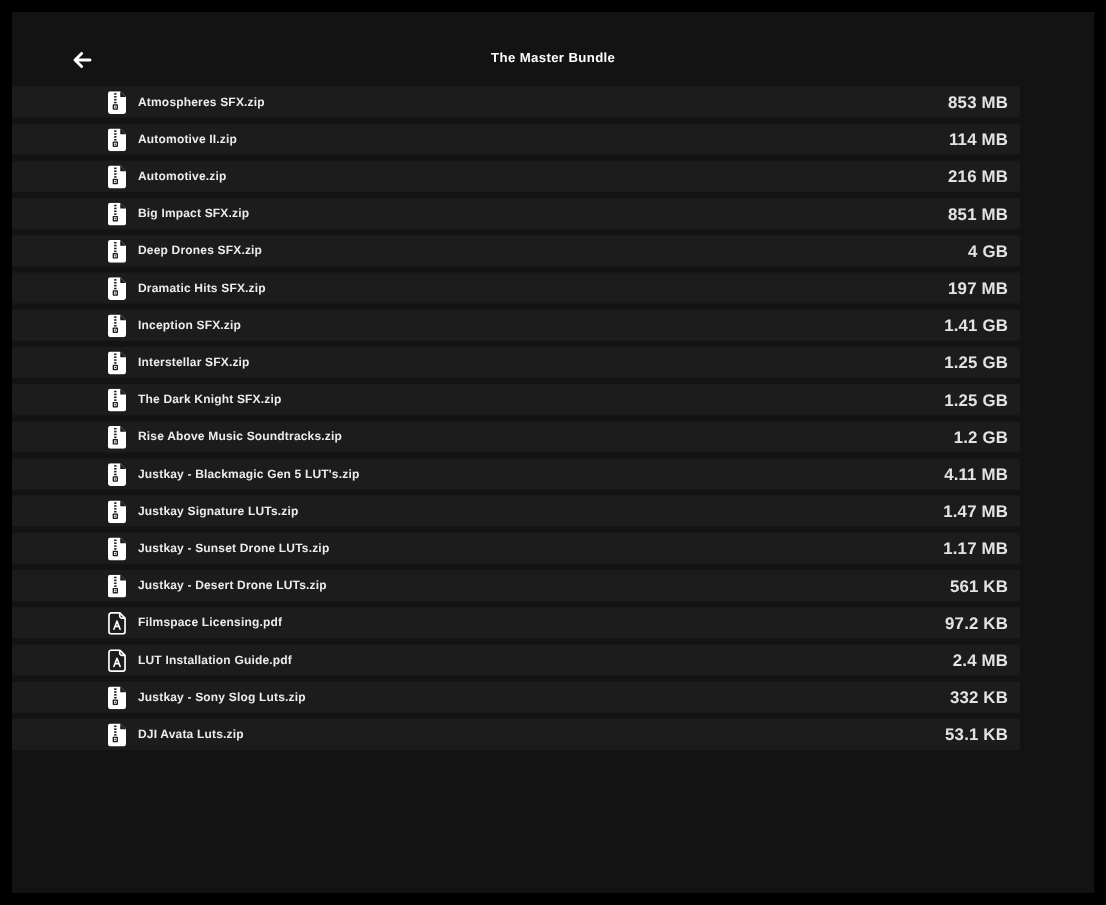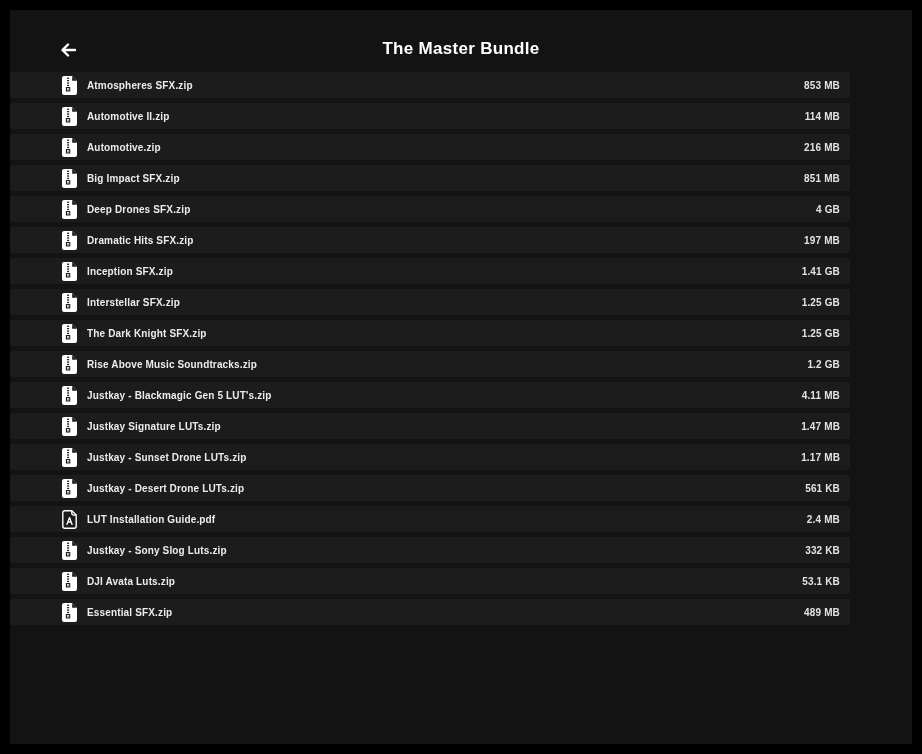--- a/index.html
+++ b/index.html
@@ -25,57 +25,57 @@
   }
   .back-btn {
     position: absolute;
     left: 47px; top: 30px;
     width: 24px; height: 20px;
     display: flex; align-items: center; justify-content: center;
     background: none; border: none; cursor: pointer;
   }
   .title {
     color: #ffffff;
-    font-size: 17px;
+    font-size: 11px;
     font-weight: bold;
     letter-spacing: 0.3px;
   }
   .file-list {
     display: flex;
     flex-direction: column;
     gap: 5px;
     padding-right: 62px;
   }
   .file-row {
     height: 26px;
     background: #1c1c1c;
     border-radius: 2px;
     display: flex;
     align-items: center;
-    padding-left: 52px;
+    padding-left: 80px;
     padding-right: 10px;
     cursor: pointer;
   }
   .file-icon {
     width: 15px; height: 19px;
     flex: 0 0 auto;
     display: block;
   }
   .file-name {
     margin-left: 10px;
     color: #ececec;
     font-size: 10px;
     font-weight: bold;
     letter-spacing: 0.15px;
     white-space: nowrap;
   }
   .file-size {
     margin-left: auto;
     color: #e3e3e3;
-    font-size: 10px;
+    font-size: 14px;
     font-weight: bold;
     letter-spacing: 0.15px;
     white-space: nowrap;
   }
 </style>
 </head>
 <body>
 
 <div class="screen">
 
@@ -352,30 +352,42 @@
         <rect x="5.0" y="12.0" width="2.2" height="2.4" fill="#ffffff"></rect>
         <rect x="5.6" y="12.7" width="1" height="1" fill="#1c1c1c"></rect>
       </svg>
     </span>
 
     <span class="file-name">Justkay - Desert Drone LUTs.zip</span>
     <span class="file-size">561 KB</span>
   </div>
 
 
-
   <div class="file-row">
 
     <span style="display:flex;">
       <svg class="file-icon" viewBox="0 0 15 19" fill="none">
         <path d="M9.8 0.7 H2.8 a2 2 0 0 0 -2 2 V16.3 a2 2 0 0 0 2 2 H12.2 a2 2 0 0 0 2 -2 V5.1 Z" stroke="#ffffff" stroke-width="1.4" stroke-linejoin="round"></path>
         <path d="M9.8 0.7 V3.3 a1.8 1.8 0 0 0 1.8 1.8 H14.2" stroke="#ffffff" stroke-width="1.4" stroke-linejoin="round"></path>
         <path d="M7.5 7.6 L4.9 14.4 M7.5 7.6 L10.1 14.4 M5.8 12 H9.2" stroke="#ffffff" stroke-width="1.3" stroke-linecap="round"></path>
       </svg>
     </span>
+    <span class="file-name">Filmspace Licensing.pdf</span>
+    <span class="file-size">97.2 KB</span>
+  </div>
+
+  <div class="file-row">
+
+    <span style="display:flex;">
+      <svg class="file-icon" viewBox="0 0 15 19" fill="none">
+        <path d="M9.8 0.7 H2.8 a2 2 0 0 0 -2 2 V16.3 a2 2 0 0 0 2 2 H12.2 a2 2 0 0 0 2 -2 V5.1 Z" stroke="#ffffff" stroke-width="1.4" stroke-linejoin="round"></path>
+        <path d="M9.8 0.7 V3.3 a1.8 1.8 0 0 0 1.8 1.8 H14.2" stroke="#ffffff" stroke-width="1.4" stroke-linejoin="round"></path>
+        <path d="M7.5 7.6 L4.9 14.4 M7.5 7.6 L10.1 14.4 M5.8 12 H9.2" stroke="#ffffff" stroke-width="1.3" stroke-linecap="round"></path>
+      </svg>
+    </span>
     <span class="file-name">LUT Installation Guide.pdf</span>
     <span class="file-size">2.4 MB</span>
   </div>
 
   <div class="file-row">
     <span style="display:flex;">
       <svg class="file-icon" viewBox="0 0 15 19">
         <path d="M2 0 h8.2 L15 4.8 V17 a2 2 0 0 1 -2 2 H2 a2 2 0 0 1 -2 -2 V2 a2 2 0 0 1 2 -2 Z" fill="#ffffff"></path>
         <path d="M10.2 0 L15 4.8 H10.2 Z" fill="#1c1c1c"></path>
         <rect x="5.1" y="1.6" width="2" height="1.3" fill="#1c1c1c"></rect>
@@ -404,33 +416,15 @@
         <rect x="3.9" y="10.9" width="4.4" height="4.6" rx="0.6" fill="#1c1c1c"></rect>
         <rect x="5.0" y="12.0" width="2.2" height="2.4" fill="#ffffff"></rect>
         <rect x="5.6" y="12.7" width="1" height="1" fill="#1c1c1c"></rect>
       </svg>
     </span>
 
     <span class="file-name">DJI Avata Luts.zip</span>
     <span class="file-size">53.1 KB</span>
   </div>
 
-  <div class="file-row">
-    <span style="display:flex;">
-      <svg class="file-icon" viewBox="0 0 15 19">
-        <path d="M2 0 h8.2 L15 4.8 V17 a2 2 0 0 1 -2 2 H2 a2 2 0 0 1 -2 -2 V2 a2 2 0 0 1 2 -2 Z" fill="#ffffff"></path>
-        <path d="M10.2 0 L15 4.8 H10.2 Z" fill="#1c1c1c"></path>
-        <rect x="5.1" y="1.6" width="2" height="1.3" fill="#1c1c1c"></rect>
-        <rect x="5.1" y="4.0" width="2" height="1.3" fill="#1c1c1c"></rect>
-        <rect x="5.1" y="6.4" width="2" height="1.3" fill="#1c1c1c"></rect>
-        <rect x="5.1" y="8.8" width="2" height="1.3" fill="#1c1c1c"></rect>
-        <rect x="3.9" y="10.9" width="4.4" height="4.6" rx="0.6" fill="#1c1c1c"></rect>
-        <rect x="5.0" y="12.0" width="2.2" height="2.4" fill="#ffffff"></rect>
-        <rect x="5.6" y="12.7" width="1" height="1" fill="#1c1c1c"></rect>
-      </svg>
-    </span>
-
-    <span class="file-name">Essential SFX.zip</span>
-    <span class="file-size">489 MB</span>
-  </div>
 </div>
 
 </div>
 
 </body></html>

